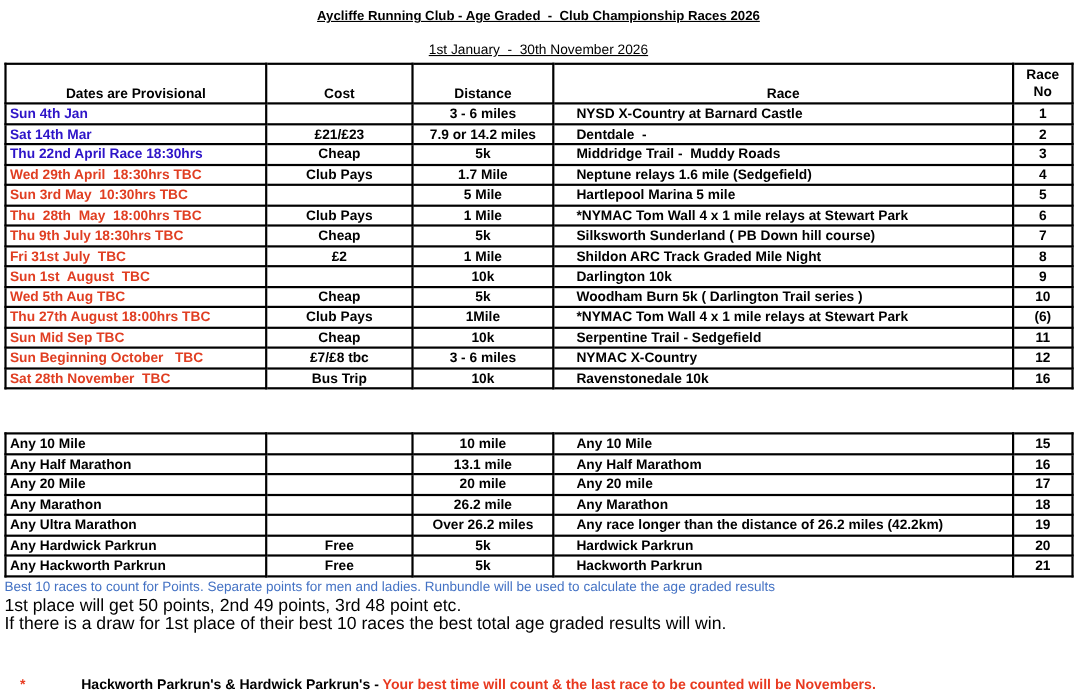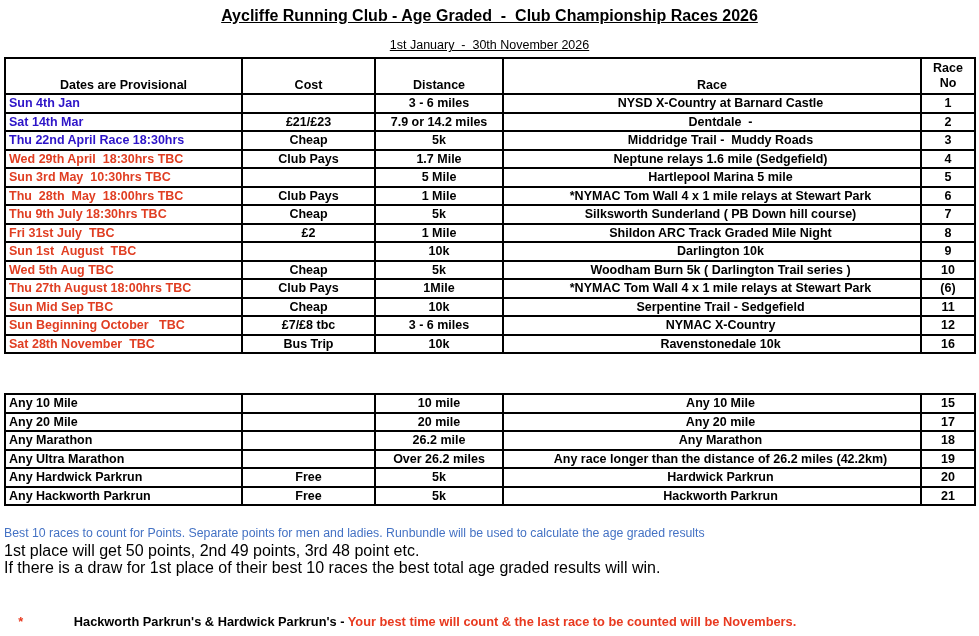--- a/index.html
+++ b/index.html
@@ -1,32 +1,32 @@
 <!DOCTYPE html>
 <html style="--date-blue: #2d14c8; --date-red: #e03e22; --note-blue: #4472c4; --note-red: #e8391f;"><head>
 <meta charset="utf-8">
 <style>
   html,body{margin:0;padding:0;background:#ffffff;}
   body{width:979px;height:636px;position:relative;overflow:hidden;
        font-family:"Liberation Sans",sans-serif;color:#000;}
   .title{position:absolute;top:7px;left:0;width:100%;text-align:center;
-         font-size:16px;font-weight:bold;text-decoration:underline;white-space:pre;}
+         font-size:12px;font-weight:bold;text-decoration:underline;white-space:pre;}
   .subtitle{position:absolute;top:38px;left:0;width:100%;text-align:center;
             font-size:12.5px;font-weight:normal;text-decoration:underline;white-space:pre;}
   table{border-collapse:collapse;table-layout:fixed;position:absolute;left:4px;}
   #table1{top:57px;}
   #table2{top:393px;}
   th,td{border:2px solid #000;padding:0 3px;font-size:12.5px;font-weight:bold;
         white-space:pre;overflow:hidden;height:16.5px;}
   th{height:33px;vertical-align:bottom;text-align:center;padding-bottom:1px;}
   th.th-no{vertical-align:middle;line-height:15px;padding-bottom:0;}
   .c-date{text-align:left;}
   .c-cost{text-align:center;}
   .c-dist{text-align:center;}
-  .c-race{text-align:center;padding-left:20px;}
+  .c-race{text-align:left;padding-left:20px;}
   .c-no{text-align:center;}
   .dt-blue{color:var(--date-blue);}
   .dt-red{color:var(--date-red);}
   .notes{position:absolute;top:525px;left:4px;width:970px;}
   .note-line{white-space:pre;line-height:17px;font-size:16px;}
   .note-blue{color:var(--note-blue);font-weight:normal;font-size:12.3px;}
   .starnotes{position:absolute;top:595px;left:4px;width:970px;}
   .star-line{white-space:pre;line-height:18px;font-size:12.8px;font-weight:bold;}
   .star{color:var(--note-red);}
   .star-black{color:#000;padding-left:47px;}
@@ -168,20 +168,27 @@
   </colgroup>
   <tbody id="tbody2">
       <tr>
         <td class="c-date">Any 10 Mile</td>
         <td class="c-cost"></td>
         <td class="c-dist">10 mile</td>
         <td class="c-race">Any 10 Mile</td>
         <td class="c-no">15</td>
       </tr>
       <tr>
+        <td class="c-date">Any Half Marathon</td>
+        <td class="c-cost"></td>
+        <td class="c-dist">13.1 mile</td>
+        <td class="c-race">Any Half Marathom</td>
+        <td class="c-no">16</td>
+      </tr>
+      <tr>
         <td class="c-date">Any 20 Mile</td>
         <td class="c-cost"></td>
         <td class="c-dist">20 mile</td>
         <td class="c-race">Any 20 mile</td>
         <td class="c-no">17</td>
       </tr>
       <tr>
         <td class="c-date">Any Marathon</td>
         <td class="c-cost"></td>
         <td class="c-dist">26.2 mile</td>

